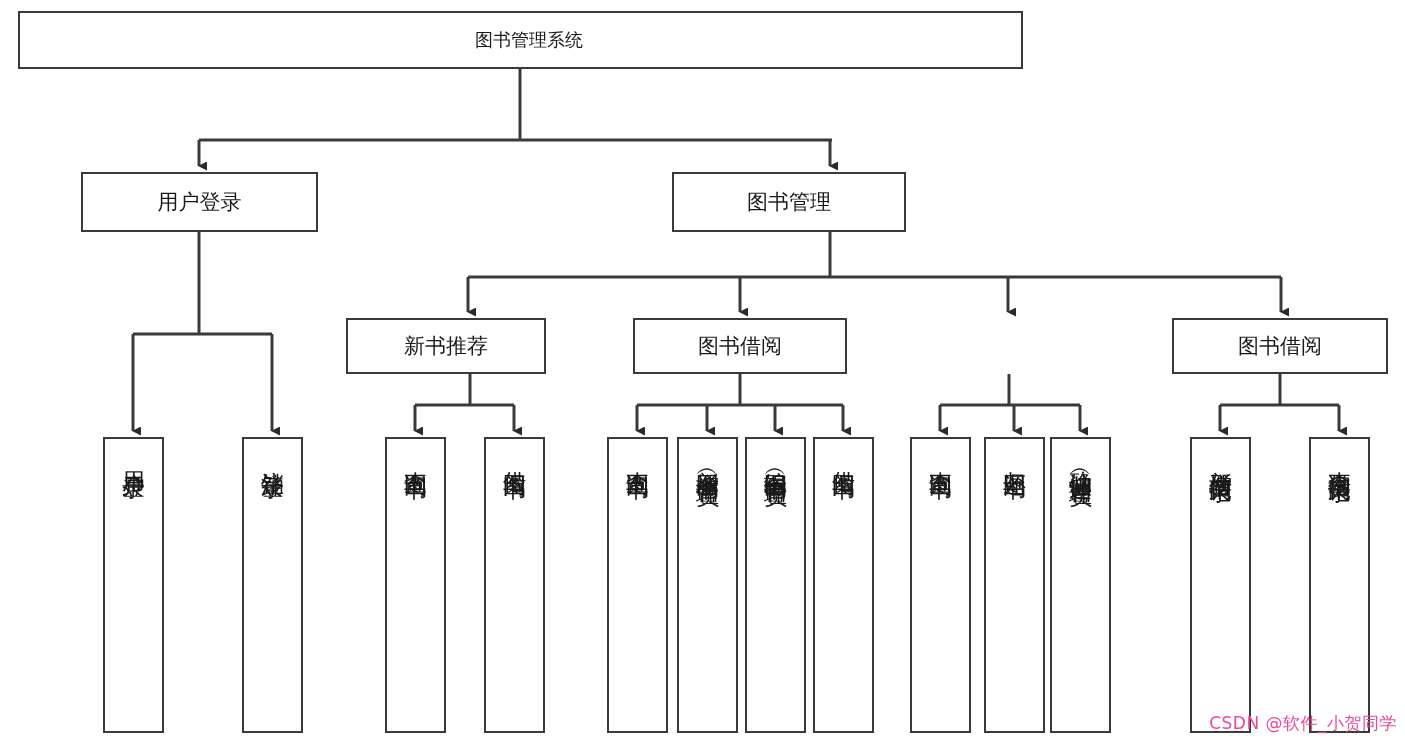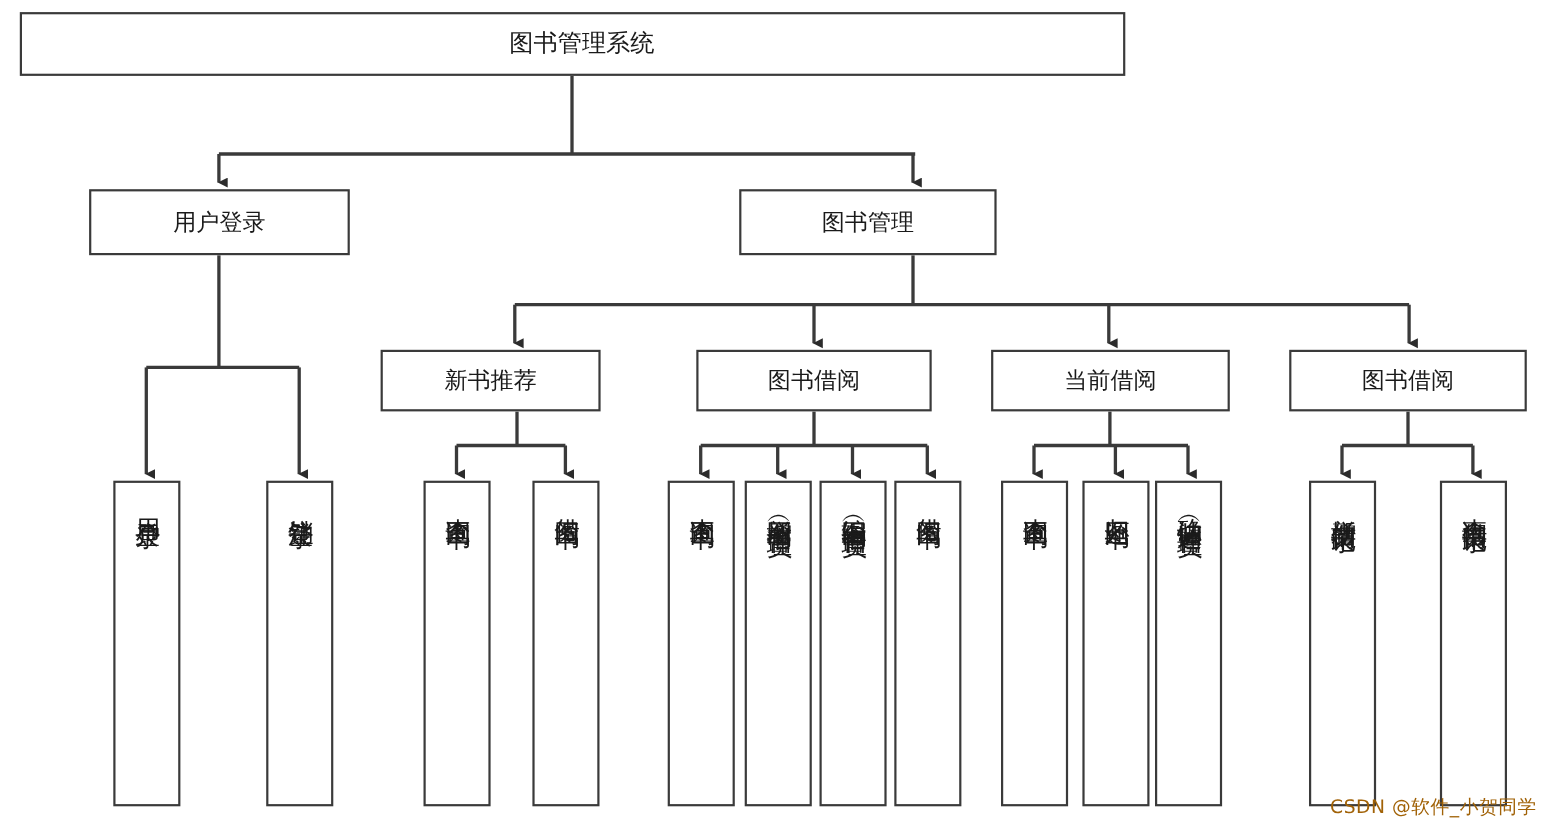--- a/index.html
+++ b/index.html
@@ -34,21 +34,21 @@
     align-items: center;
     justify-content: center;
     color: #1a1a1a;
   }
   .node .label {
     display: block;
     text-align: center;
     line-height: 1.08;
   }
   .node.root .label {
-    font-size: 22px;
+    font-size: 18px;
     margin-left: 17px;
   }
   .node.lvl1 .label {
     font-size: 21px;
   }
   .node.lvl2 .label {
     font-size: 21px;
   }
   .node.leaf {
     align-items: flex-start;
@@ -58,23 +58,23 @@
     writing-mode: vertical-rl;
     text-orientation: upright;
     font-size: 23px;
     letter-spacing: 2px;
     line-height: 1;
     white-space: nowrap;
   }
   .watermark {
     position: absolute;
     right: 8px;
-    bottom: 2px;
+    bottom: 12px;
     font-size: 17px;
-    color: #a16207;
+    color: #ec4899;
     letter-spacing: 0.5px;
     white-space: nowrap;
   }
 </style>
 </head>
 <body>
 
 <div id="canvas">
 
   <svg id="wires" viewBox="0 0 1405 747" xmlns="http://www.w3.org/2000/svg">
@@ -137,23 +137,20 @@
   <div class="node lvl1" id="n-l1-1" style="left: 672px; top: 172px; width: 234px; height: 60px;">
     <span class="label">图书管理</span>
   </div>
 
   <div class="node lvl2" id="n-l2-0" style="left: 346px; top: 318px; width: 200px; height: 56px;">
     <span class="label">新书推荐</span>
   </div>
   <div class="node lvl2" id="n-l2-1" style="left: 633px; top: 318px; width: 214px; height: 56px;">
     <span class="label">图书借阅</span>
   </div>
-  <div class="node lvl2" id="n-l2-2" style="left: 901px; top: 318px; width: 217px; height: 56px;">
-    <span class="label">当前借阅</span>
-  </div>
   <div class="node lvl2" id="n-l2-3" style="left: 1172px; top: 318px; width: 216px; height: 56px;">
     <span class="label">图书借阅</span>
   </div>
 
   <div class="node leaf" id="n-lf-0" style="left: 103px; top: 437px; width: 61px; height: 296px;">
     <span class="label">用户登录</span>
   </div>
   <div class="node leaf" id="n-lf-1" style="left: 242px; top: 437px; width: 61px; height: 296px;">
     <span class="label">注销登录</span>
   </div>

